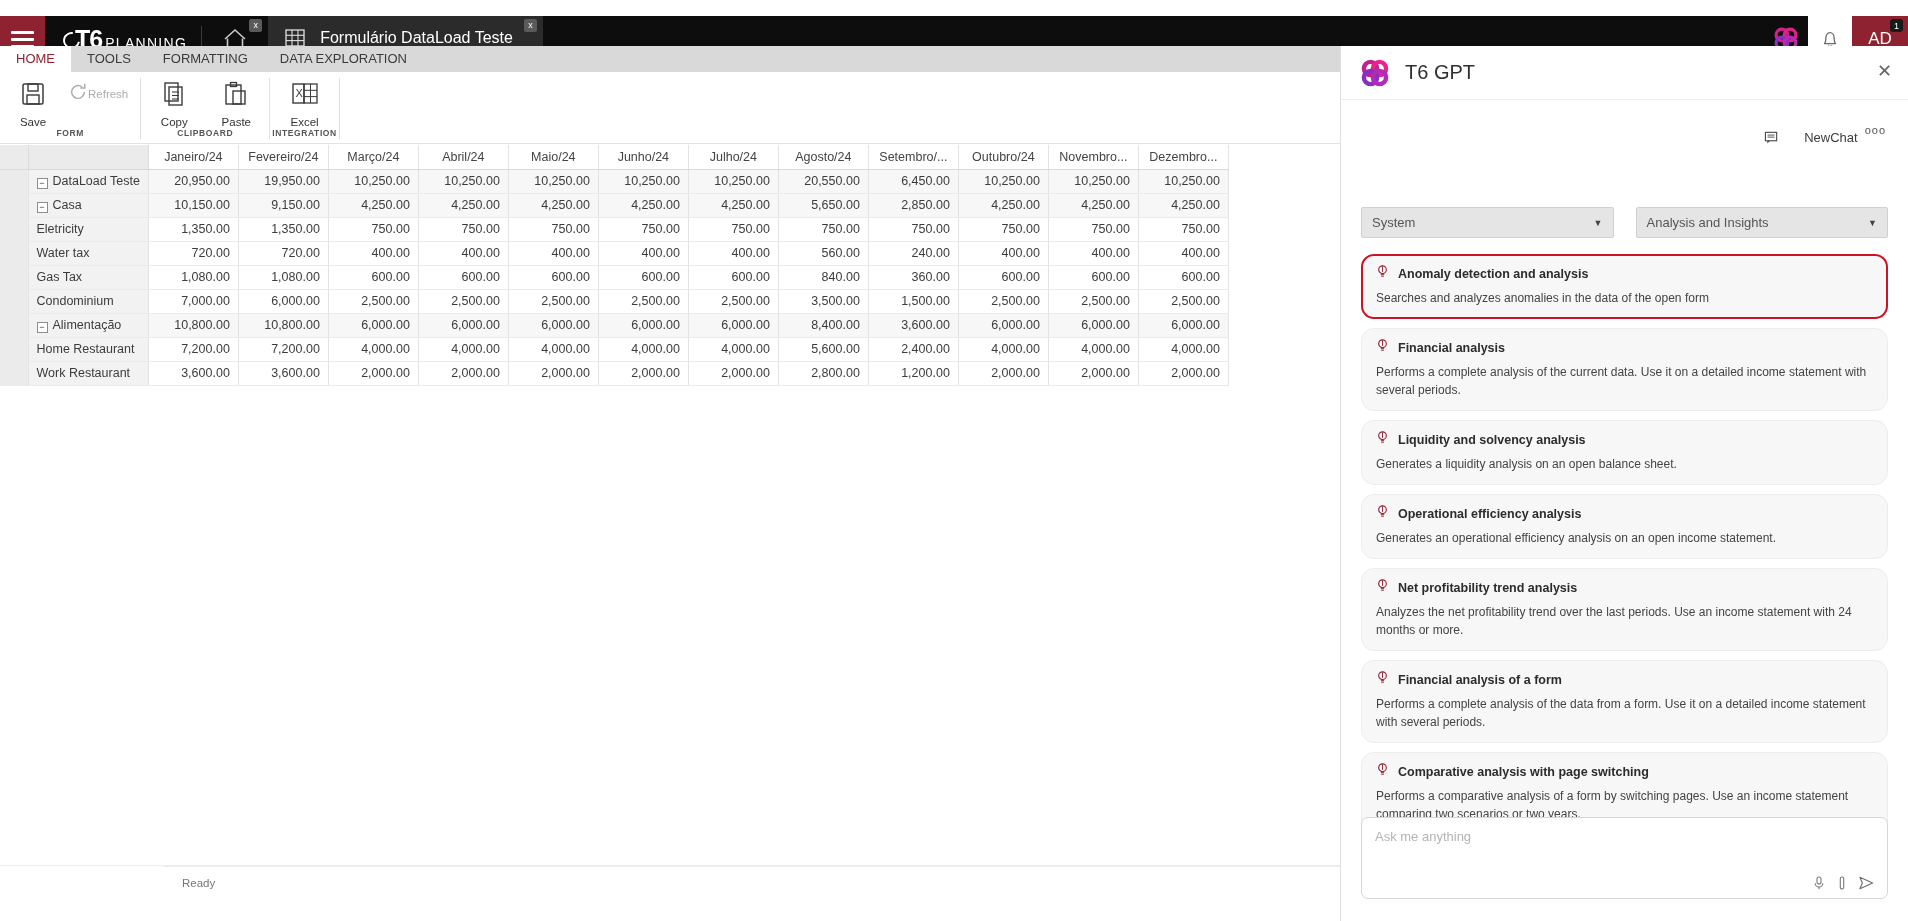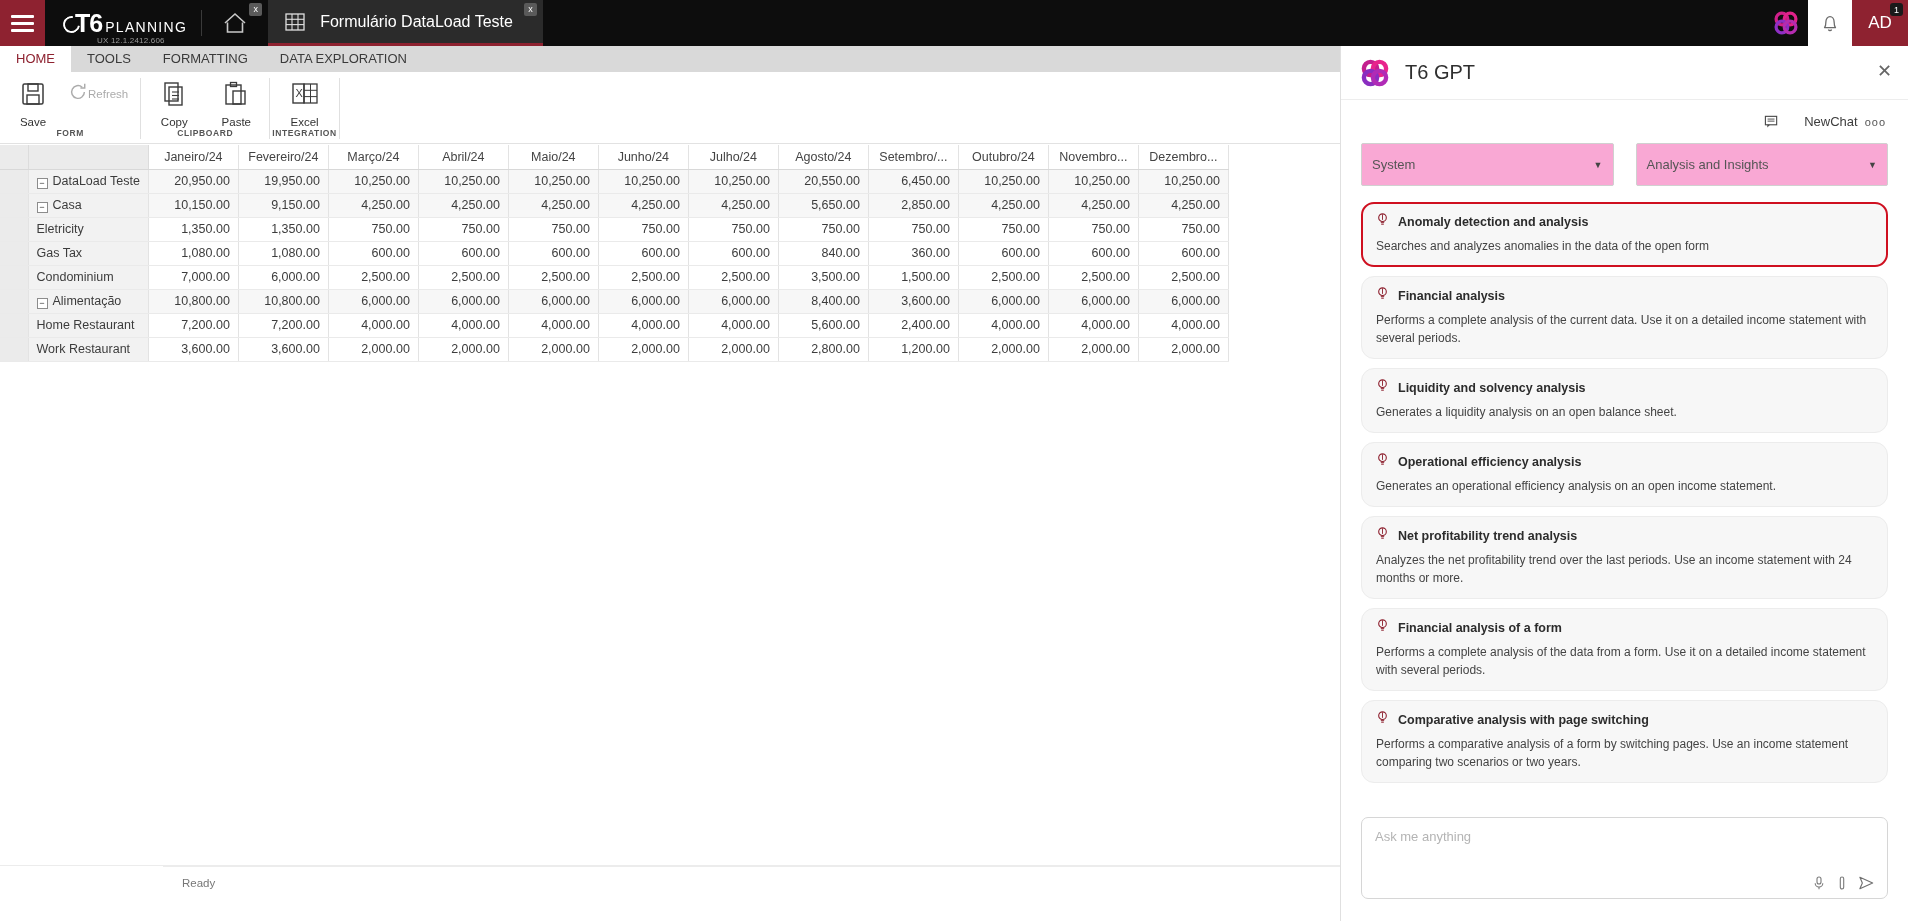--- a/index.html
+++ b/index.html
@@ -4,21 +4,21 @@
 <style>
   * { box-sizing: border-box; margin: 0; padding: 0; }
   html, body {
     width: 1908px; height: 921px;
     font-family: "Liberation Sans", sans-serif;
     background: #fff; overflow: hidden;
   }
 
   
   .topbar {
-    position: absolute; top: 0; left: 0; width: 1908px; height: 46px;
+    position: absolute; top: 16px; left: 0; width: 1908px; height: 46px;
     background: #0d0d0d; display: flex; align-items: stretch;
   }
   .hamburger {
     width: 45px; background: #8e2230; display: flex; flex-direction: column;
     align-items: center; justify-content: center; gap: 4px; cursor: pointer;
   }
   .hamburger span { display: block; width: 23px; height: 3px; background: #fff; border-radius: 1px; }
   .brand {
     display: flex; align-items: center; padding: 0 14px 0 18px;
     position: relative; min-width: 140px;
@@ -172,27 +172,27 @@
     border-bottom: 1px solid #ededed; position: relative;
   }
   .panel-title { font-size: 20px; color: #2f2f2f; margin-left: 14px; }
   .panel-close {
     position: absolute; right: 16px; top: 16px; font-size: 18px; color: #666; cursor: pointer; line-height: 1;
   }
   .newchat-row {
     display: flex; align-items: center; justify-content: flex-end; gap: 7px;
     padding: 14px 22px 6px 0; font-size: 13px; color: #3c3c3c;
   }
-  .newchat-btn { display: flex; align-items: flex-start; gap: 25px; cursor: pointer; }
+  .newchat-btn { display: flex; align-items: flex-start; gap: 25px; cursor: pointer; margin-top: 16px; }
   .dots { letter-spacing: 1px; color: #555; font-size: 11px; cursor: pointer; }
   .selects { display: flex; gap: 22px; padding: 8px 20px 0 20px; }
   .sel {
-    flex: 1; height: 43px; border: 1px solid #d0d0d0; border-radius: 2px;
+    flex: 1; height: 31px; border: 1px solid #d0d0d0; border-radius: 2px;
     display: flex; align-items: center; justify-content: space-between;
-    padding: 0 10px; font-size: 13px; color: #555; background: #f9a8d4; cursor: pointer;
+    padding: 0 10px; font-size: 13px; color: #555; background: #e5e5e5; cursor: pointer; margin-top: 48px;
   }
   .sel .chev { font-size: 9px; color: #444; }
   .cards { padding: 16px 20px 0 20px; display: flex; flex-direction: column; gap: 9px; }
   .card {
     background: #f7f7f7; border: 1px solid #ececec; border-radius: 13px;
     padding: 9px 14px 11px 14px; cursor: pointer;
   }
   .card.selected { border: 2px solid #cf1020; background: #f7f7f7; padding: 8px 13px 10px 13px; }
   .card-head { display: flex; align-items: center; gap: 9px; }
   .card-title { font-size: 12.5px; font-weight: bold; color: #2c2c2c; }
@@ -408,20 +408,36 @@
           <td class="num">750.00</td>
           <td class="num">750.00</td>
           <td class="num">750.00</td>
           <td class="num">750.00</td>
           <td class="num">750.00</td>
           <td class="num">750.00</td>
           <td class="num">750.00</td>
           <td class="num">750.00</td>
           <td class="num">750.00</td>
           <td class="num">750.00</td>
+        </tr>
+        <tr class="">
+          <td class="rowgutter"></td>
+          <td class="rowlabel ind3"><span>Water tax</span></td>
+          <td class="num">720.00</td>
+          <td class="num">720.00</td>
+          <td class="num">400.00</td>
+          <td class="num">400.00</td>
+          <td class="num">400.00</td>
+          <td class="num">400.00</td>
+          <td class="num">400.00</td>
+          <td class="num">560.00</td>
+          <td class="num">240.00</td>
+          <td class="num">400.00</td>
+          <td class="num">400.00</td>
+          <td class="num">400.00</td>
         </tr>
         <tr class="">
           <td class="rowgutter"></td>
           <td class="rowlabel ind3"><span>Gas Tax</span></td>
           <td class="num">1,080.00</td>
           <td class="num">1,080.00</td>
           <td class="num">600.00</td>
           <td class="num">600.00</td>
           <td class="num">600.00</td>
           <td class="num">600.00</td>

